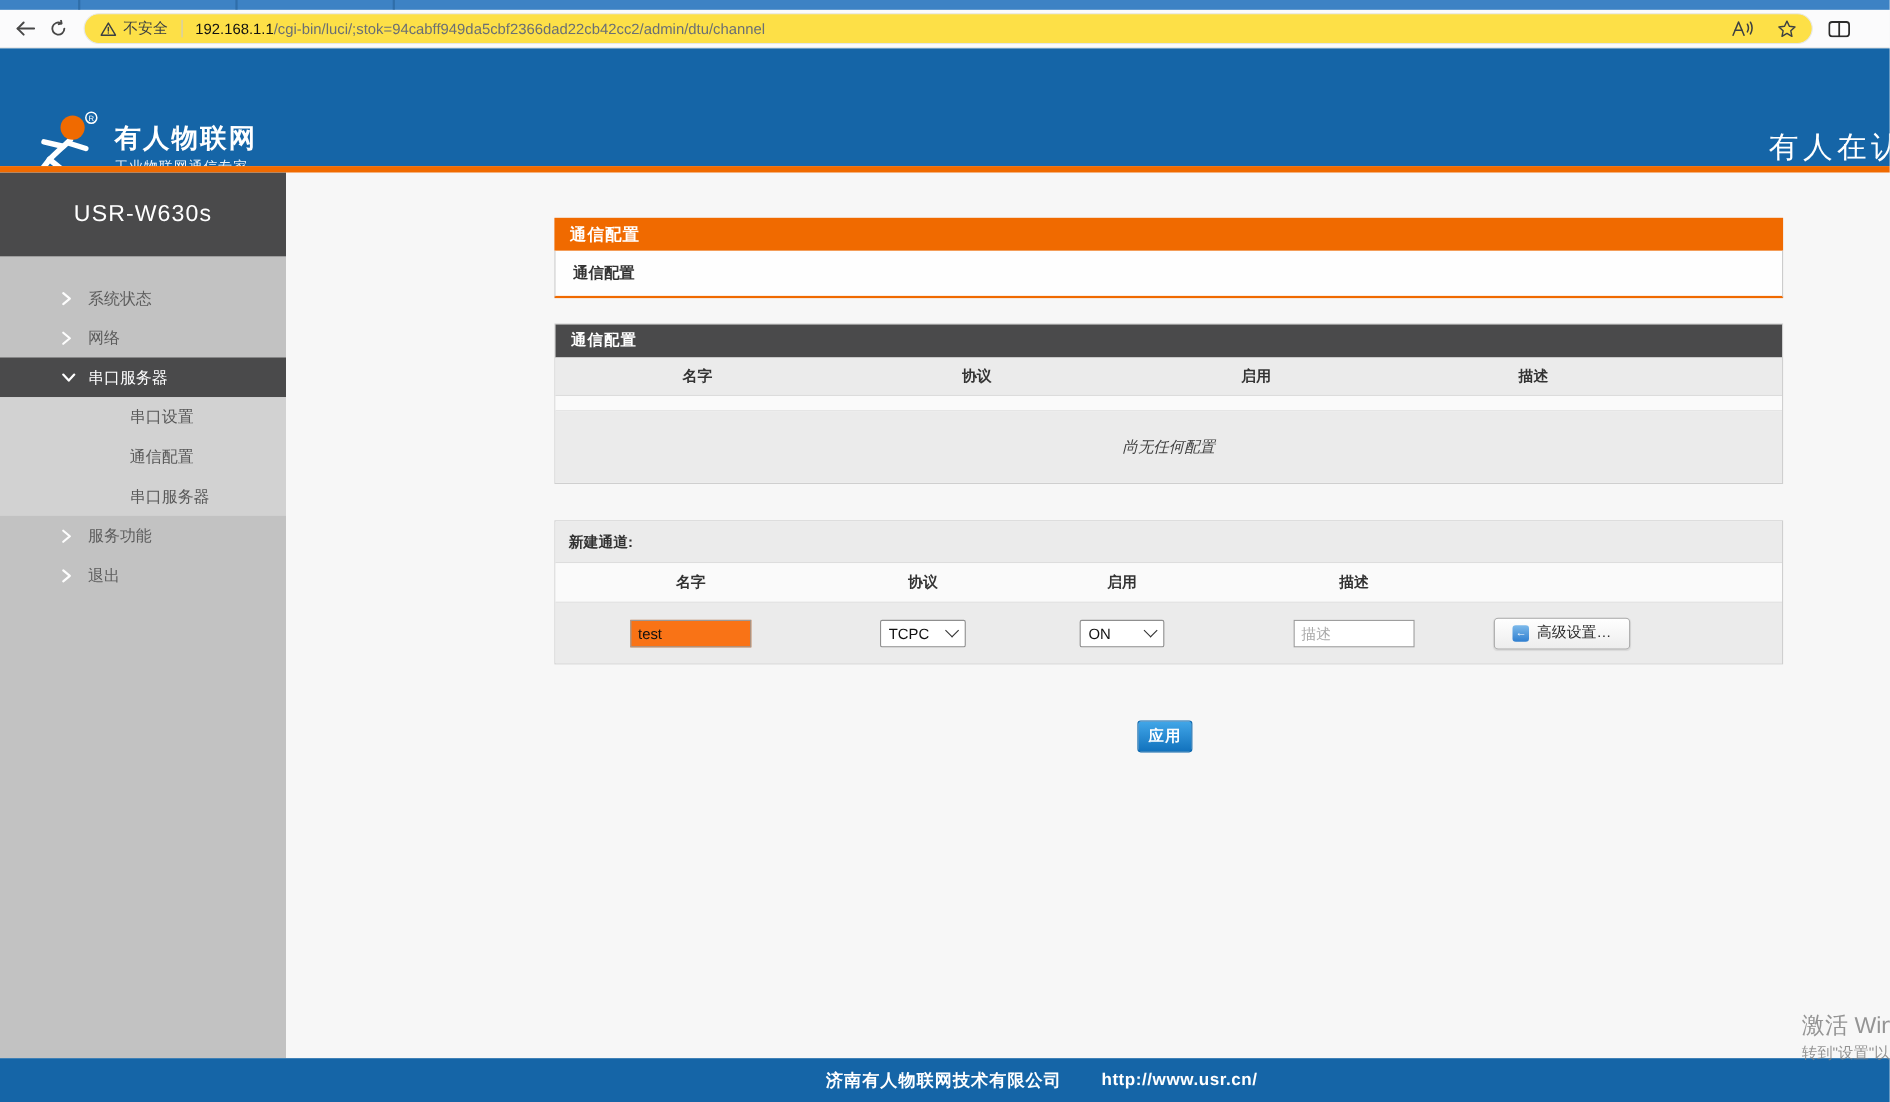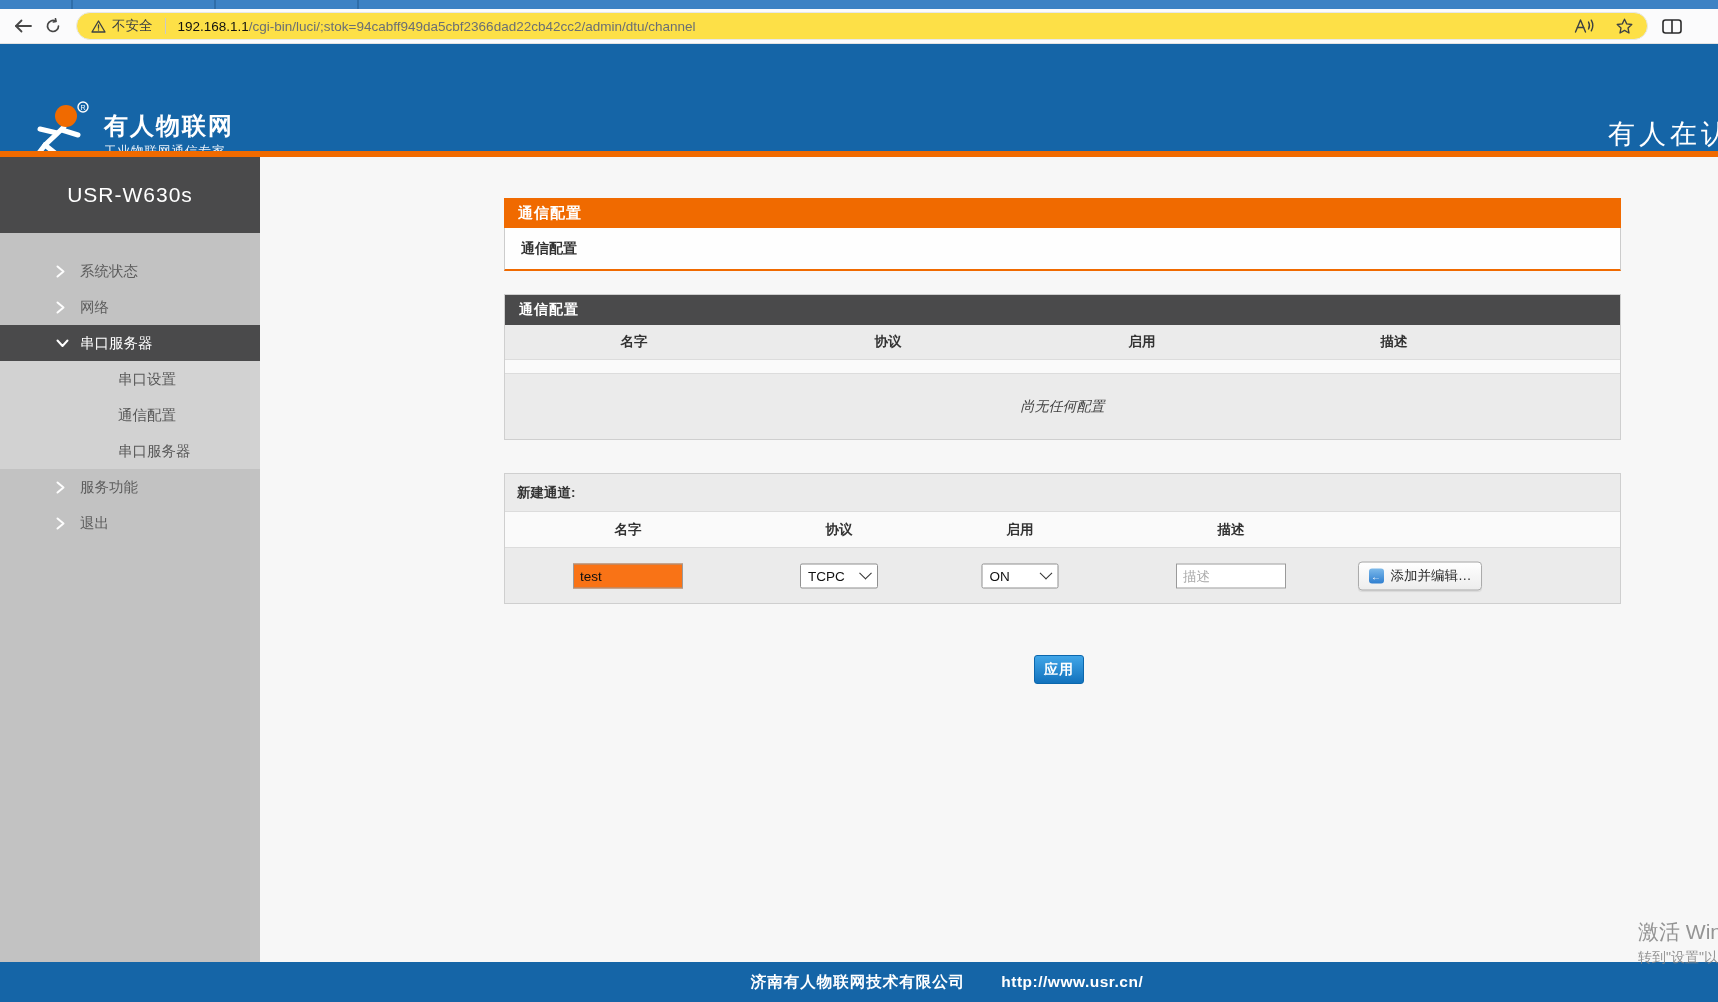--- a/index.html
+++ b/index.html
@@ -295,21 +295,21 @@
       <span>TCPC</span>
       <span class="sel-caret"></span>
     </div>
     <div class="fake-select ctrl" style="left:515px; width:77px">
       <span>ON</span>
       <span class="sel-caret"></span>
     </div>
     <input class="text-input ctrl" style="left: 726px;" type="text" placeholder="描述">
     <div class="add-btn ctrl" style="left:915px">
       <span class="add-icon">←</span>
-      <span>添加并编辑…</span>
+      <span>高级设置…</span>
     </div>
   </div>
 </div>
 
 <div class="apply-btn">应用</div>
 
 <div class="footer">
   <div class="footer-inner">
     <span class="footer-company">济南有人物联网技术有限公司</span>
     <span class="footer-link">http://www.usr.cn/</span>

